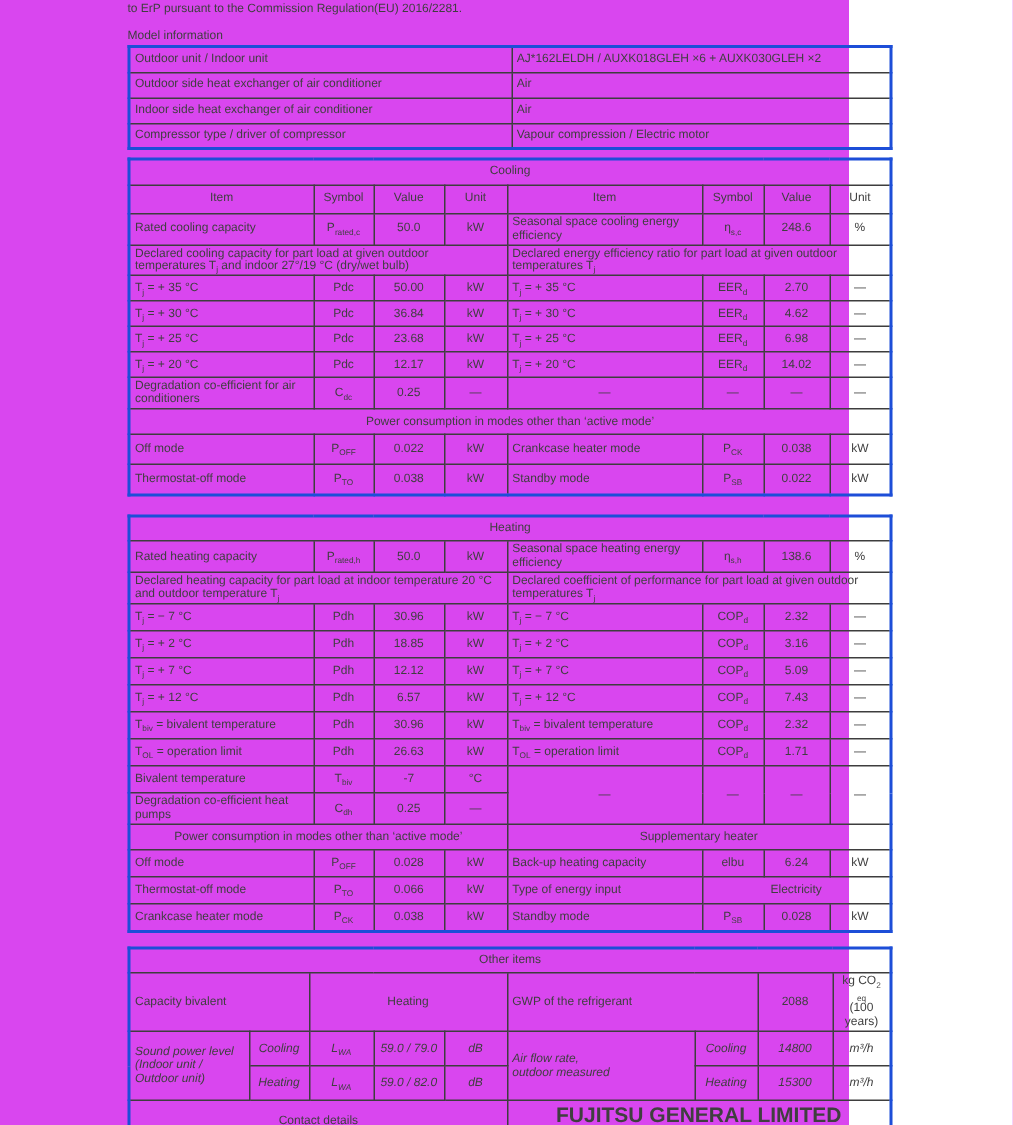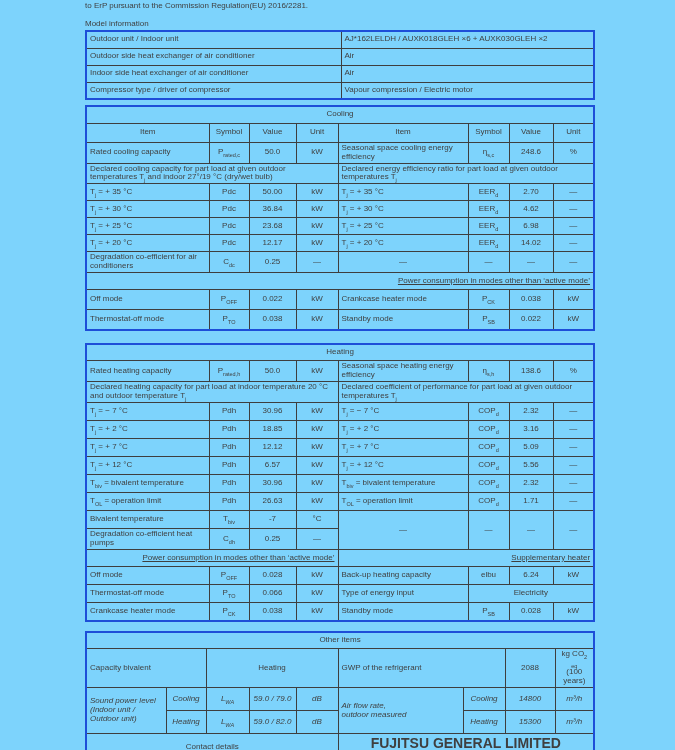--- a/index.html
+++ b/index.html
@@ -2,40 +2,40 @@
 <html><head>
 <meta charset="utf-8">
 <style>
   * { margin:0; padding:0; box-sizing:border-box; }
   html,body { background:#ffffff; }
   body {
     width:675px; height:750px; overflow:hidden;
     font-family:"Liberation Sans","DejaVu Sans",sans-serif;
     color:#3f3f3f;
   }
-  .page { position:relative; width:675px; height:750px; padding:1px 82px 16px 85px; background:#7dd3fc; }
+  .page { position:relative; width:566px; height:750px; padding:1px 82px 16px 85px; background:#d946ef; }
   .intro { font-size:8px; line-height:1.25; }
   .mi-head { font-size:8px; margin-top:8px; }
   table.tbl { border-collapse:collapse; width:508px; table-layout:fixed; }
   table.tbl td {
     border:1px solid #3e3e3e; font-size:8px; padding:1px 3px;
     height:17px; vertical-align:middle; line-height:1.12;
     overflow:hidden;
   }
   table.sec, table.mi { border:2px solid #1d4ed8; }
   table.mi { margin-top:2px; }
   .mt-cool { margin-top:5px; }
   .mt-heat { margin-top:12px; }
   .mt-other { margin-top:9px; }
   td.c { text-align:center; padding:1px 1px; }
   td.i { text-align:left; }
   td.dv { border-left:3px double #3e3e3e; }
   td.tt { height:13px; text-align:center; }
   tr.hdr td { height:19px; text-align:center; }
-  td.sh { height:13px; text-align:right;text-decoration:underline; }
+  td.sh { height:13px; text-align:center; }
   tr.r20 td { height:20px; }
   tr.r18 td { height:18px; }
   tr.r21 td { height:21px; }
   tr.r23 td { height:23px;font-style:italic; }
   tr.r24 td { height:24px; }
   tr.r25 td { height:25px; }
   sub { font-size:5.5px; line-height:0; }
   .pre { white-space:pre-line; }
   .u2 { font-size:6.5px; line-height:1.15; }
   .cmp { font-weight:bold; font-size:14px; line-height:1.2; }
@@ -248,21 +248,21 @@
       <td class="c">5.09</td>
       <td class="c">—</td>
     </tr>
     <tr class="r18">
       <td class="i">T<sub>j</sub> = + 12 °C</td>
       <td class="c">Pdh</td>
       <td class="c">6.57</td>
       <td class="c">kW</td>
       <td class="i dv">T<sub>j</sub> = + 12 °C</td>
       <td class="c">COP<sub>d</sub></td>
-      <td class="c">5.56</td>
+      <td class="c">7.43</td>
       <td class="c">—</td>
     </tr>
     <tr class="r18">
       <td class="i">T<sub>biv</sub> = bivalent temperature</td>
       <td class="c">Pdh</td>
       <td class="c">30.96</td>
       <td class="c">kW</td>
       <td class="i dv">T<sub>biv</sub> = bivalent temperature</td>
       <td class="c">COP<sub>d</sub></td>
       <td class="c">2.32</td>

